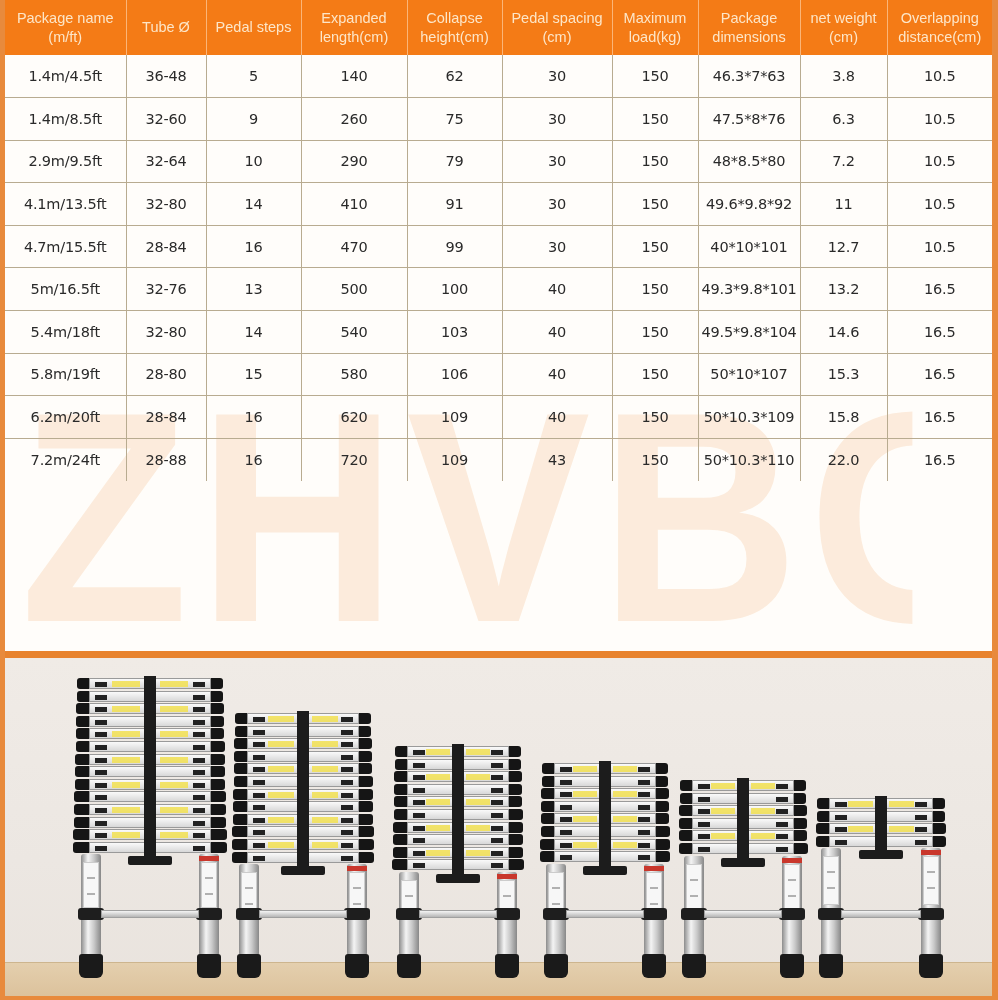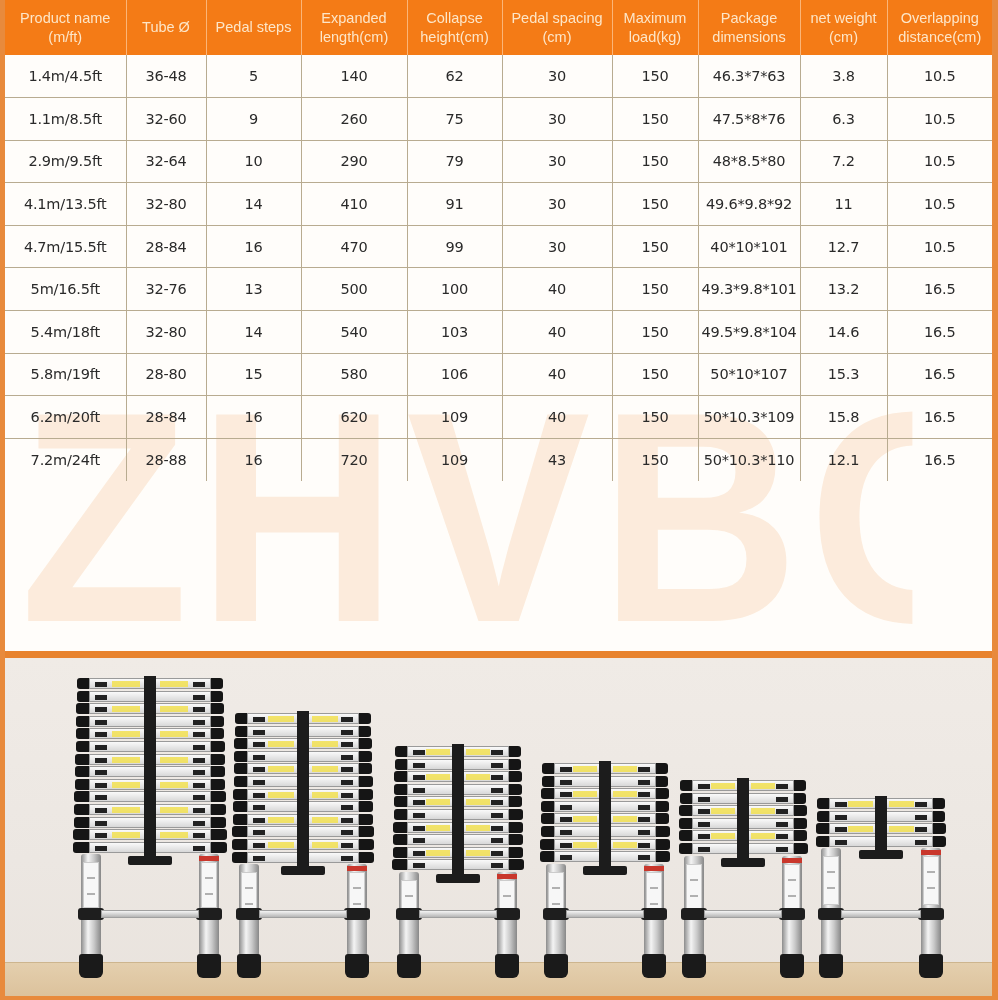--- a/index.html
+++ b/index.html
@@ -130,21 +130,21 @@
         <col style="width:95px">
       <col style="width:110px">
         <col style="width:86px">
         <col style="width:102px">
         <col style="width:87px">
         <col style="width:105px">
     </colgroup>
     <thead>
       <tr id="header-row">
           <th>
-            <div>Product name</div>
+            <div>Package name</div>
             <div>(m/ft)</div>
           </th>
           <th>
             <div>Tube Ø</div>
           </th>
           <th>
             <div>Pedal steps</div>
           </th>
           <th>
             <div>Expanded</div>
@@ -183,21 +183,21 @@
           <td>5</td>
           <td>140</td>
           <td>62</td>
           <td>30</td>
           <td>150</td>
           <td>46.3*7*63</td>
           <td>3.8</td>
           <td>10.5</td>
         </tr>
         <tr>
-          <td>1.1m/8.5ft</td>
+          <td>1.4m/8.5ft</td>
           <td>32-60</td>
           <td>9</td>
           <td>260</td>
           <td>75</td>
           <td>30</td>
           <td>150</td>
           <td>47.5*8*76</td>
           <td>6.3</td>
           <td>10.5</td>
         </tr>
@@ -287,21 +287,21 @@
         </tr>
         <tr>
           <td>7.2m/24ft</td>
           <td>28-88</td>
           <td>16</td>
           <td>720</td>
           <td>109</td>
           <td>43</td>
           <td>150</td>
           <td>50*10.3*110</td>
-          <td>12.1</td>
+          <td>22.0</td>
           <td>16.5</td>
         </tr>
       </tbody>
   </table>
 </div>
 
 <div class="divider-bar"></div>
 
 <div class="photo">
 

